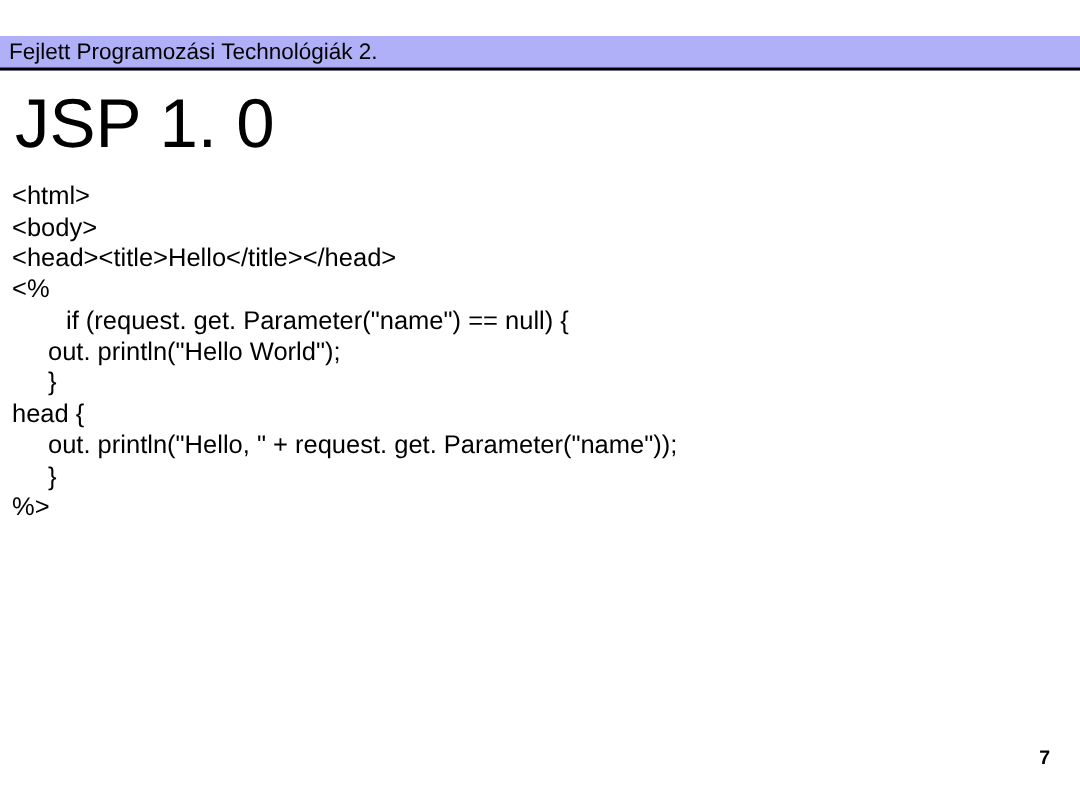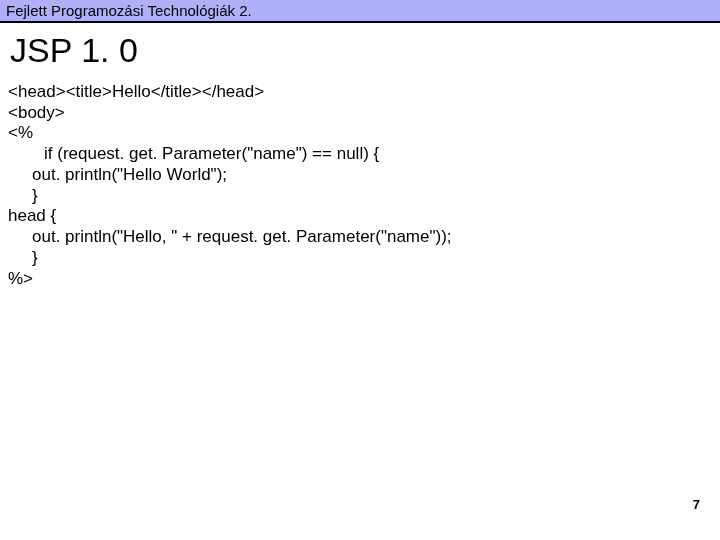--- a/index.html
+++ b/index.html
@@ -14,23 +14,24 @@
       font-family: Arial, Helvetica, sans-serif;
       position: relative;
       overflow: hidden;
     }
     .header-bar {
       background: #b0b0f8;
       border-bottom: 2px solid #000000;
       padding: 2px 6px;
       font-size: 15px;
       color: #000000;
+      margin-top: 24px;
     }
     .slide-title {
-      font-size: 34px;
+      font-size: 46px;
       font-weight: normal;
       color: #000000;
       padding: 8px 10px 12px 10px;
       font-family: Arial, Helvetica, sans-serif;
     }
     .code-block {
       padding: 0 8px;
       font-size: 17px;
       line-height: 1.22;
       color: #000000;
@@ -57,22 +58,23 @@
 </head>
 <body>
 
 <div class="header-bar">
   <span>Fejlett Programozási Technológiák 2.</span>
 </div>
 
 <div class="slide-title">JSP 1. 0</div>
 
 <div class="code-block">
+  <div class="code-line">&lt;html&gt;</div>
+  <div class="code-line">&lt;body&gt;</div>
   <div class="code-line">&lt;head&gt;&lt;title&gt;Hello&lt;/title&gt;&lt;/head&gt;</div>
-  <div class="code-line">&lt;body&gt;</div>
   <div class="code-line">&lt;%</div>
   <div class="code-line indent-1">if (request. get. Parameter("name") == null) {</div>
   <div class="code-line indent-2">out. println("Hello World");</div>
   <div class="code-line indent-2">}</div>
   <div class="code-line">head {</div>
   <div class="code-line indent-2">out. println("Hello, " + request. get. Parameter("name"));</div>
   <div class="code-line indent-2">}</div>
   <div class="code-line">%&gt;</div>
 </div>
 

